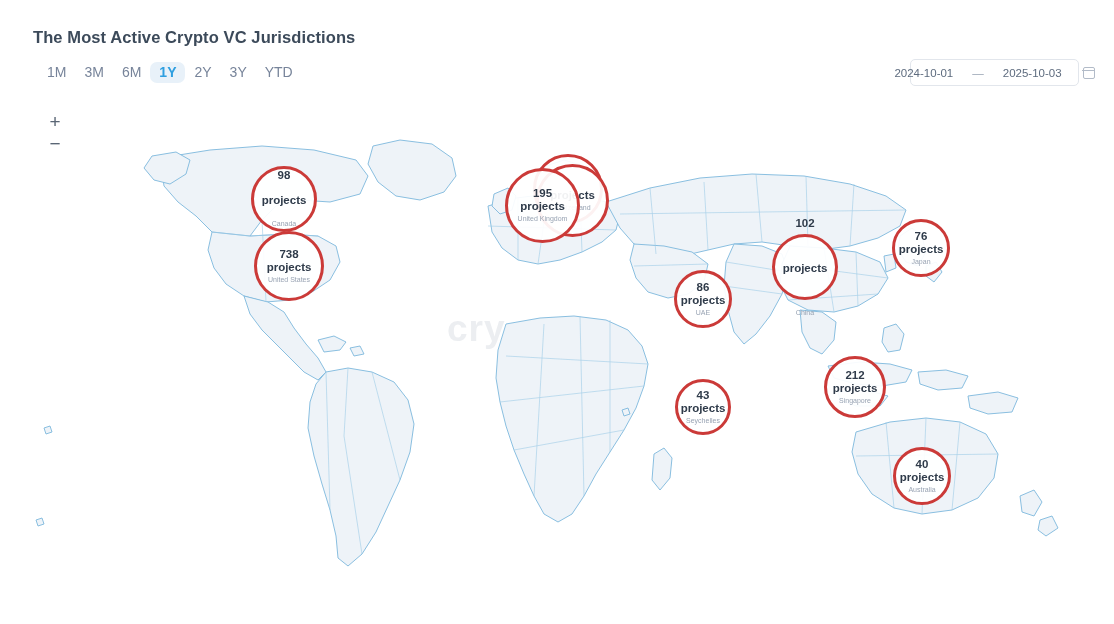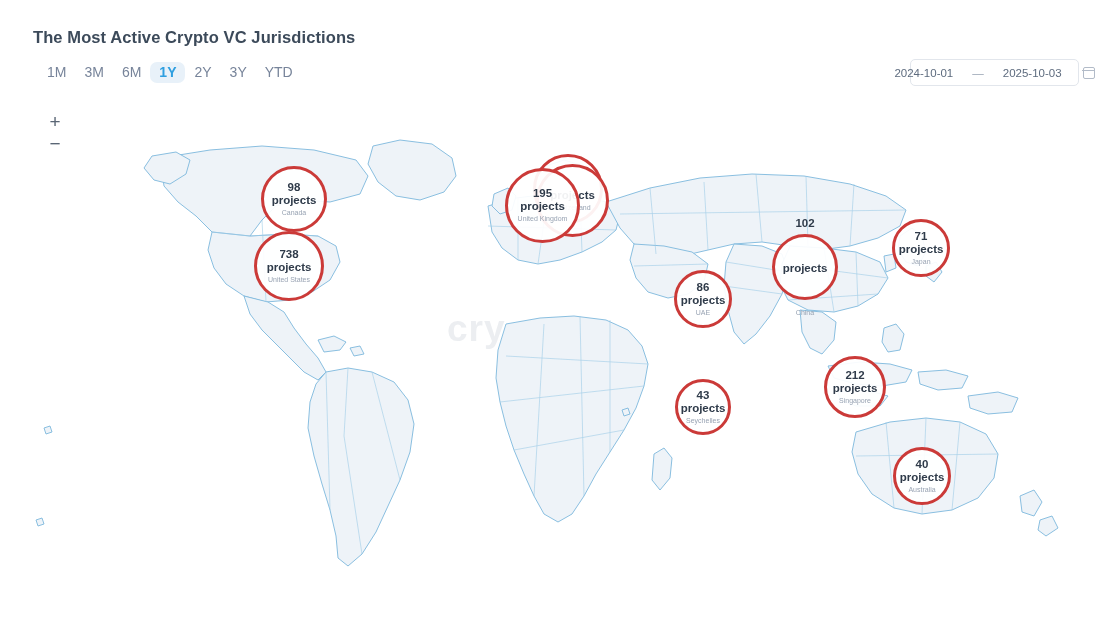--- a/index.html
+++ b/index.html
@@ -301,21 +301,21 @@
         <path d="M886 326 L894 412"></path>
         <path d="M926 322 L922 418"></path>
         <path d="M960 326 L952 414"></path>
         <path d="M856 360 L998 358"></path>
       </g>
     </svg>
 
     <div id="watermark">cry</div>
 
     <div id="markers">
-        <div class="marker" style="left: 261px; top: 70px; width: 66px; height: 66px;">
+        <div class="marker" style="left: 251px; top: 70px; width: 66px; height: 66px; justify-content: space-between;">
           <div class="m-count">98</div>
           <div class="m-unit">projects</div>
           <div class="m-country">Canada</div>
         </div>
         <div class="marker" style="left: 254px; top: 135px; width: 70px; height: 70px; text-align: center;">
           <div class="m-count">738</div>
           <div class="m-unit">projects</div>
           <div class="m-country">United States</div>
         </div>
         <div class="marker" style="left: 505px; top: 72px; width: 75px; height: 75px;">
@@ -337,21 +337,21 @@
           <div class="m-count">86</div>
           <div class="m-unit">projects</div>
           <div class="m-country">UAE</div>
         </div>
         <div class="marker" style="left: 772px; top: 138px; width: 66px; height: 66px; gap: 32px;">
           <div class="m-count">102</div>
           <div class="m-unit">projects</div>
           <div class="m-country">China</div>
         </div>
         <div class="marker" style="left: 892px; top: 123px; width: 58px; height: 58px;">
-          <div class="m-count">71</div>
+          <div class="m-count">76</div>
           <div class="m-unit">projects</div>
           <div class="m-country">Japan</div>
         </div>
         <div class="marker" style="left: 824px; top: 260px; width: 62px; height: 62px;">
           <div class="m-count">212</div>
           <div class="m-unit">projects</div>
           <div class="m-country">Singapore</div>
         </div>
         <div class="marker" style="left: 675px; top: 283px; width: 56px; height: 56px;">
           <div class="m-count">43</div>

